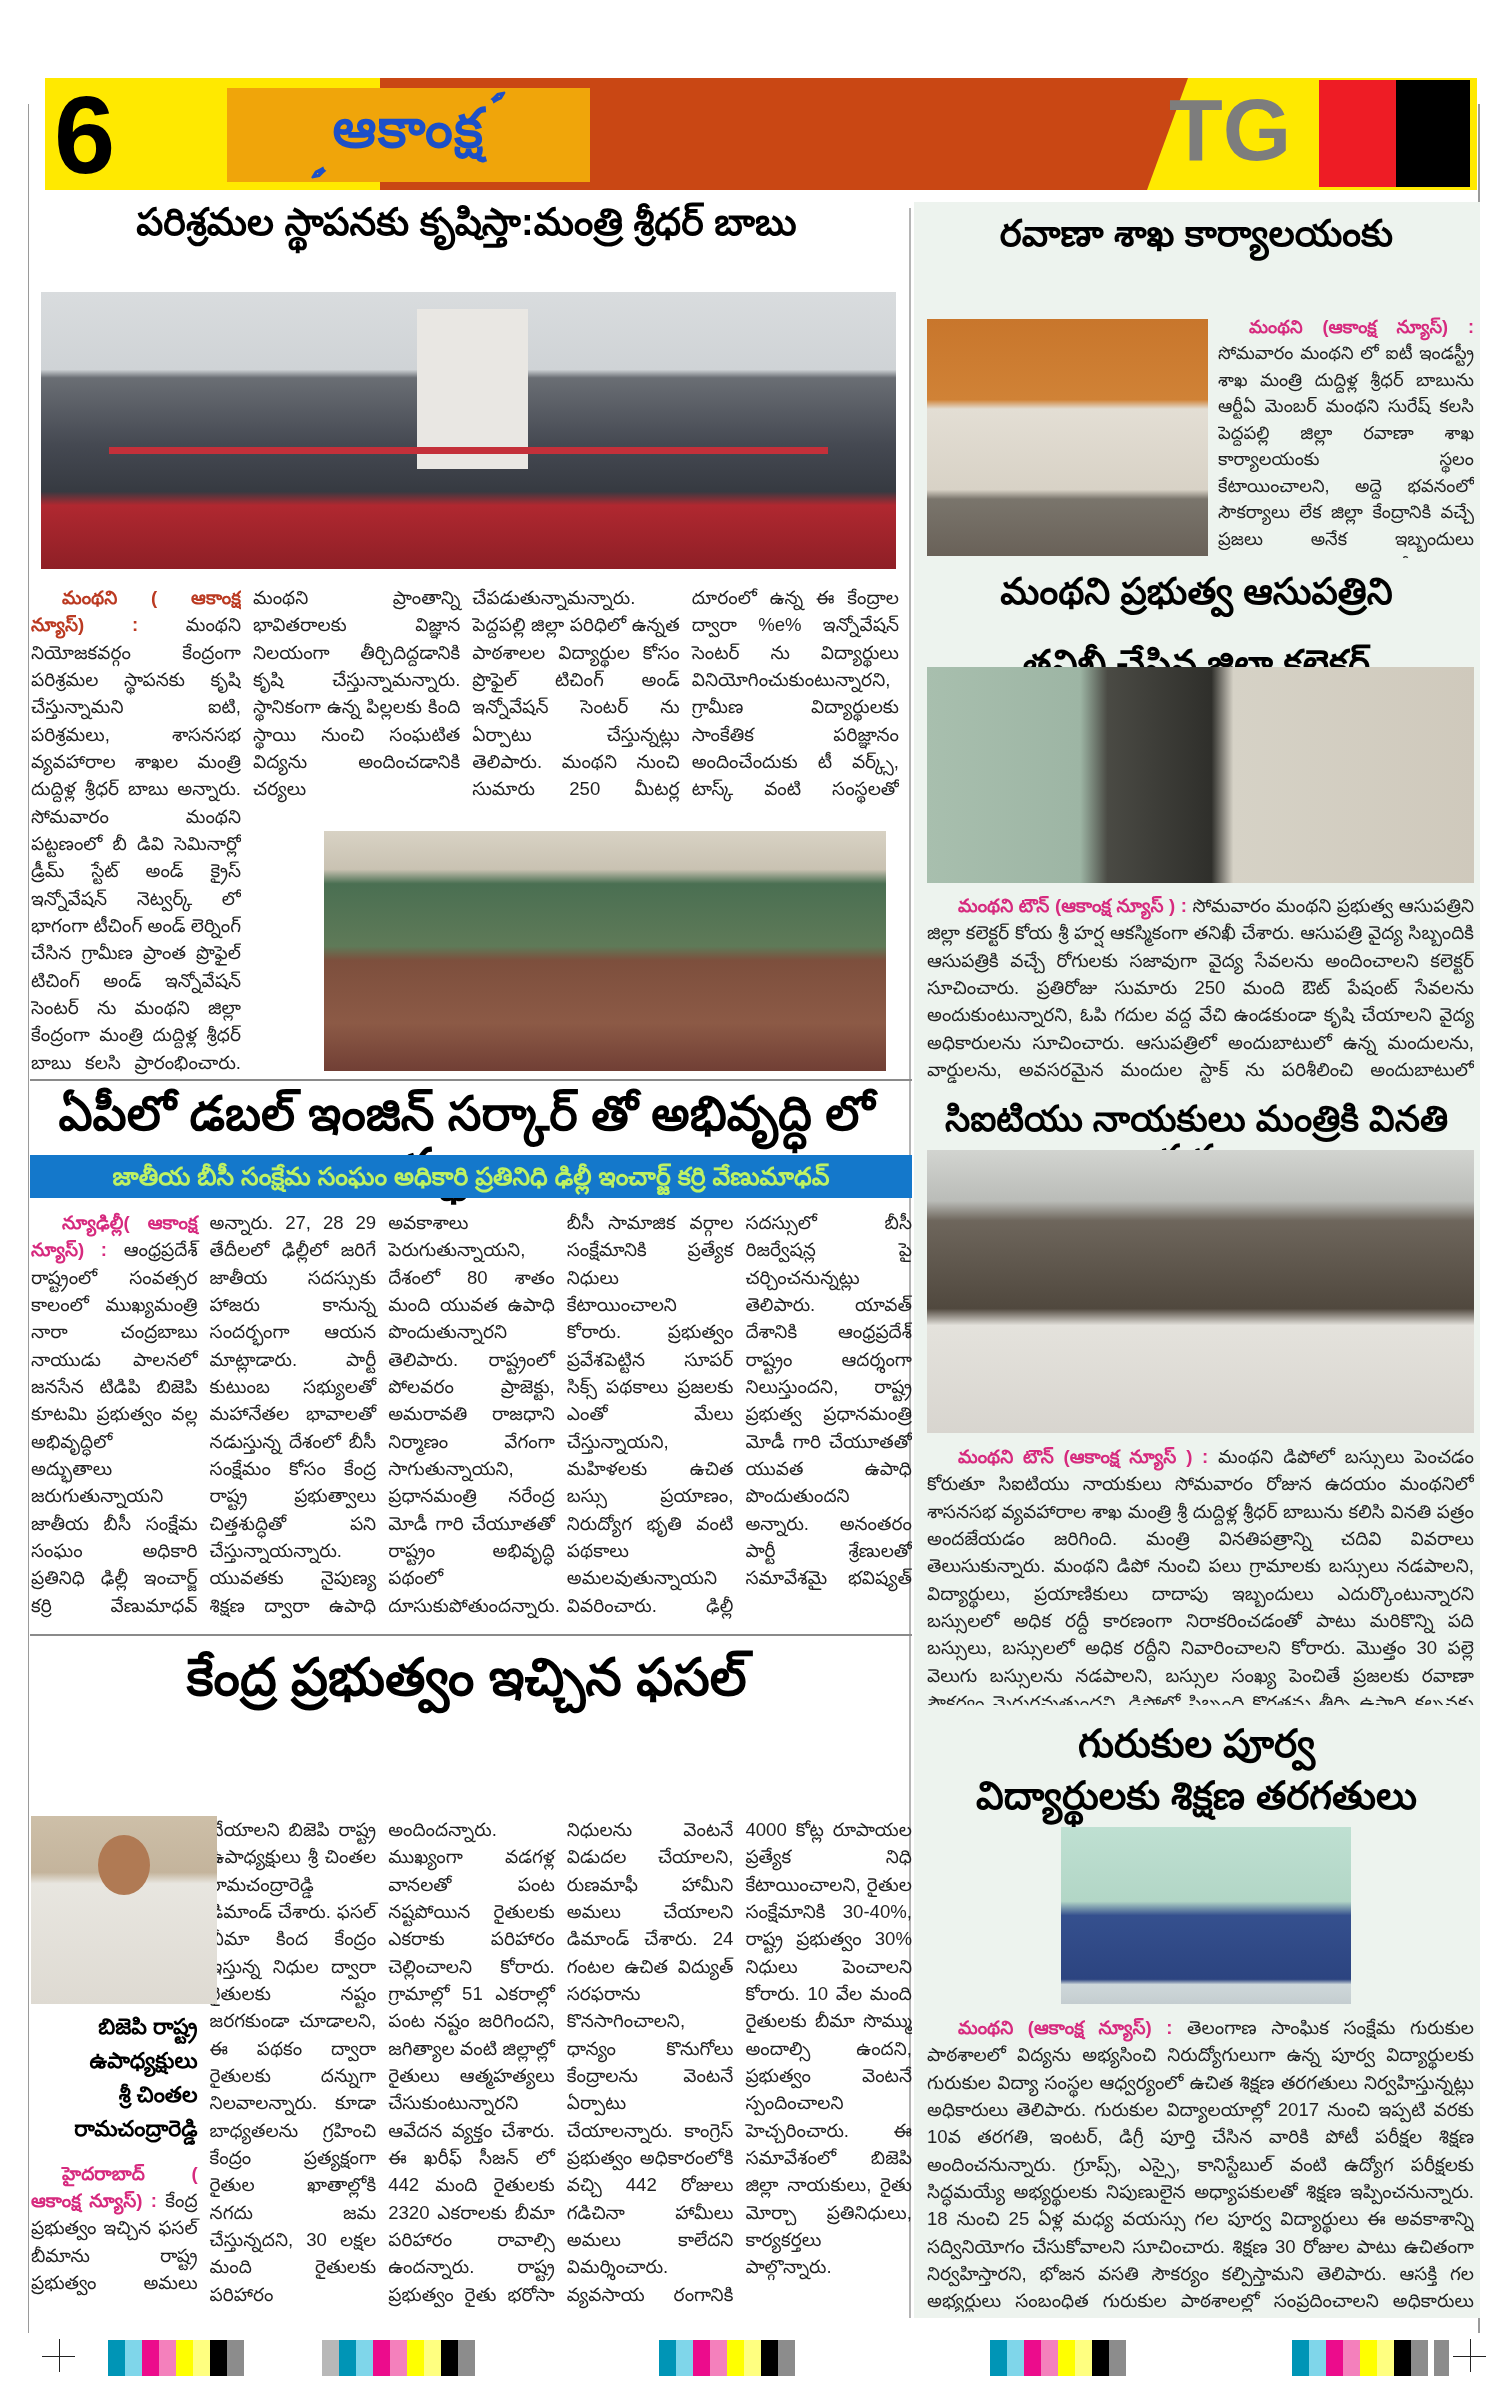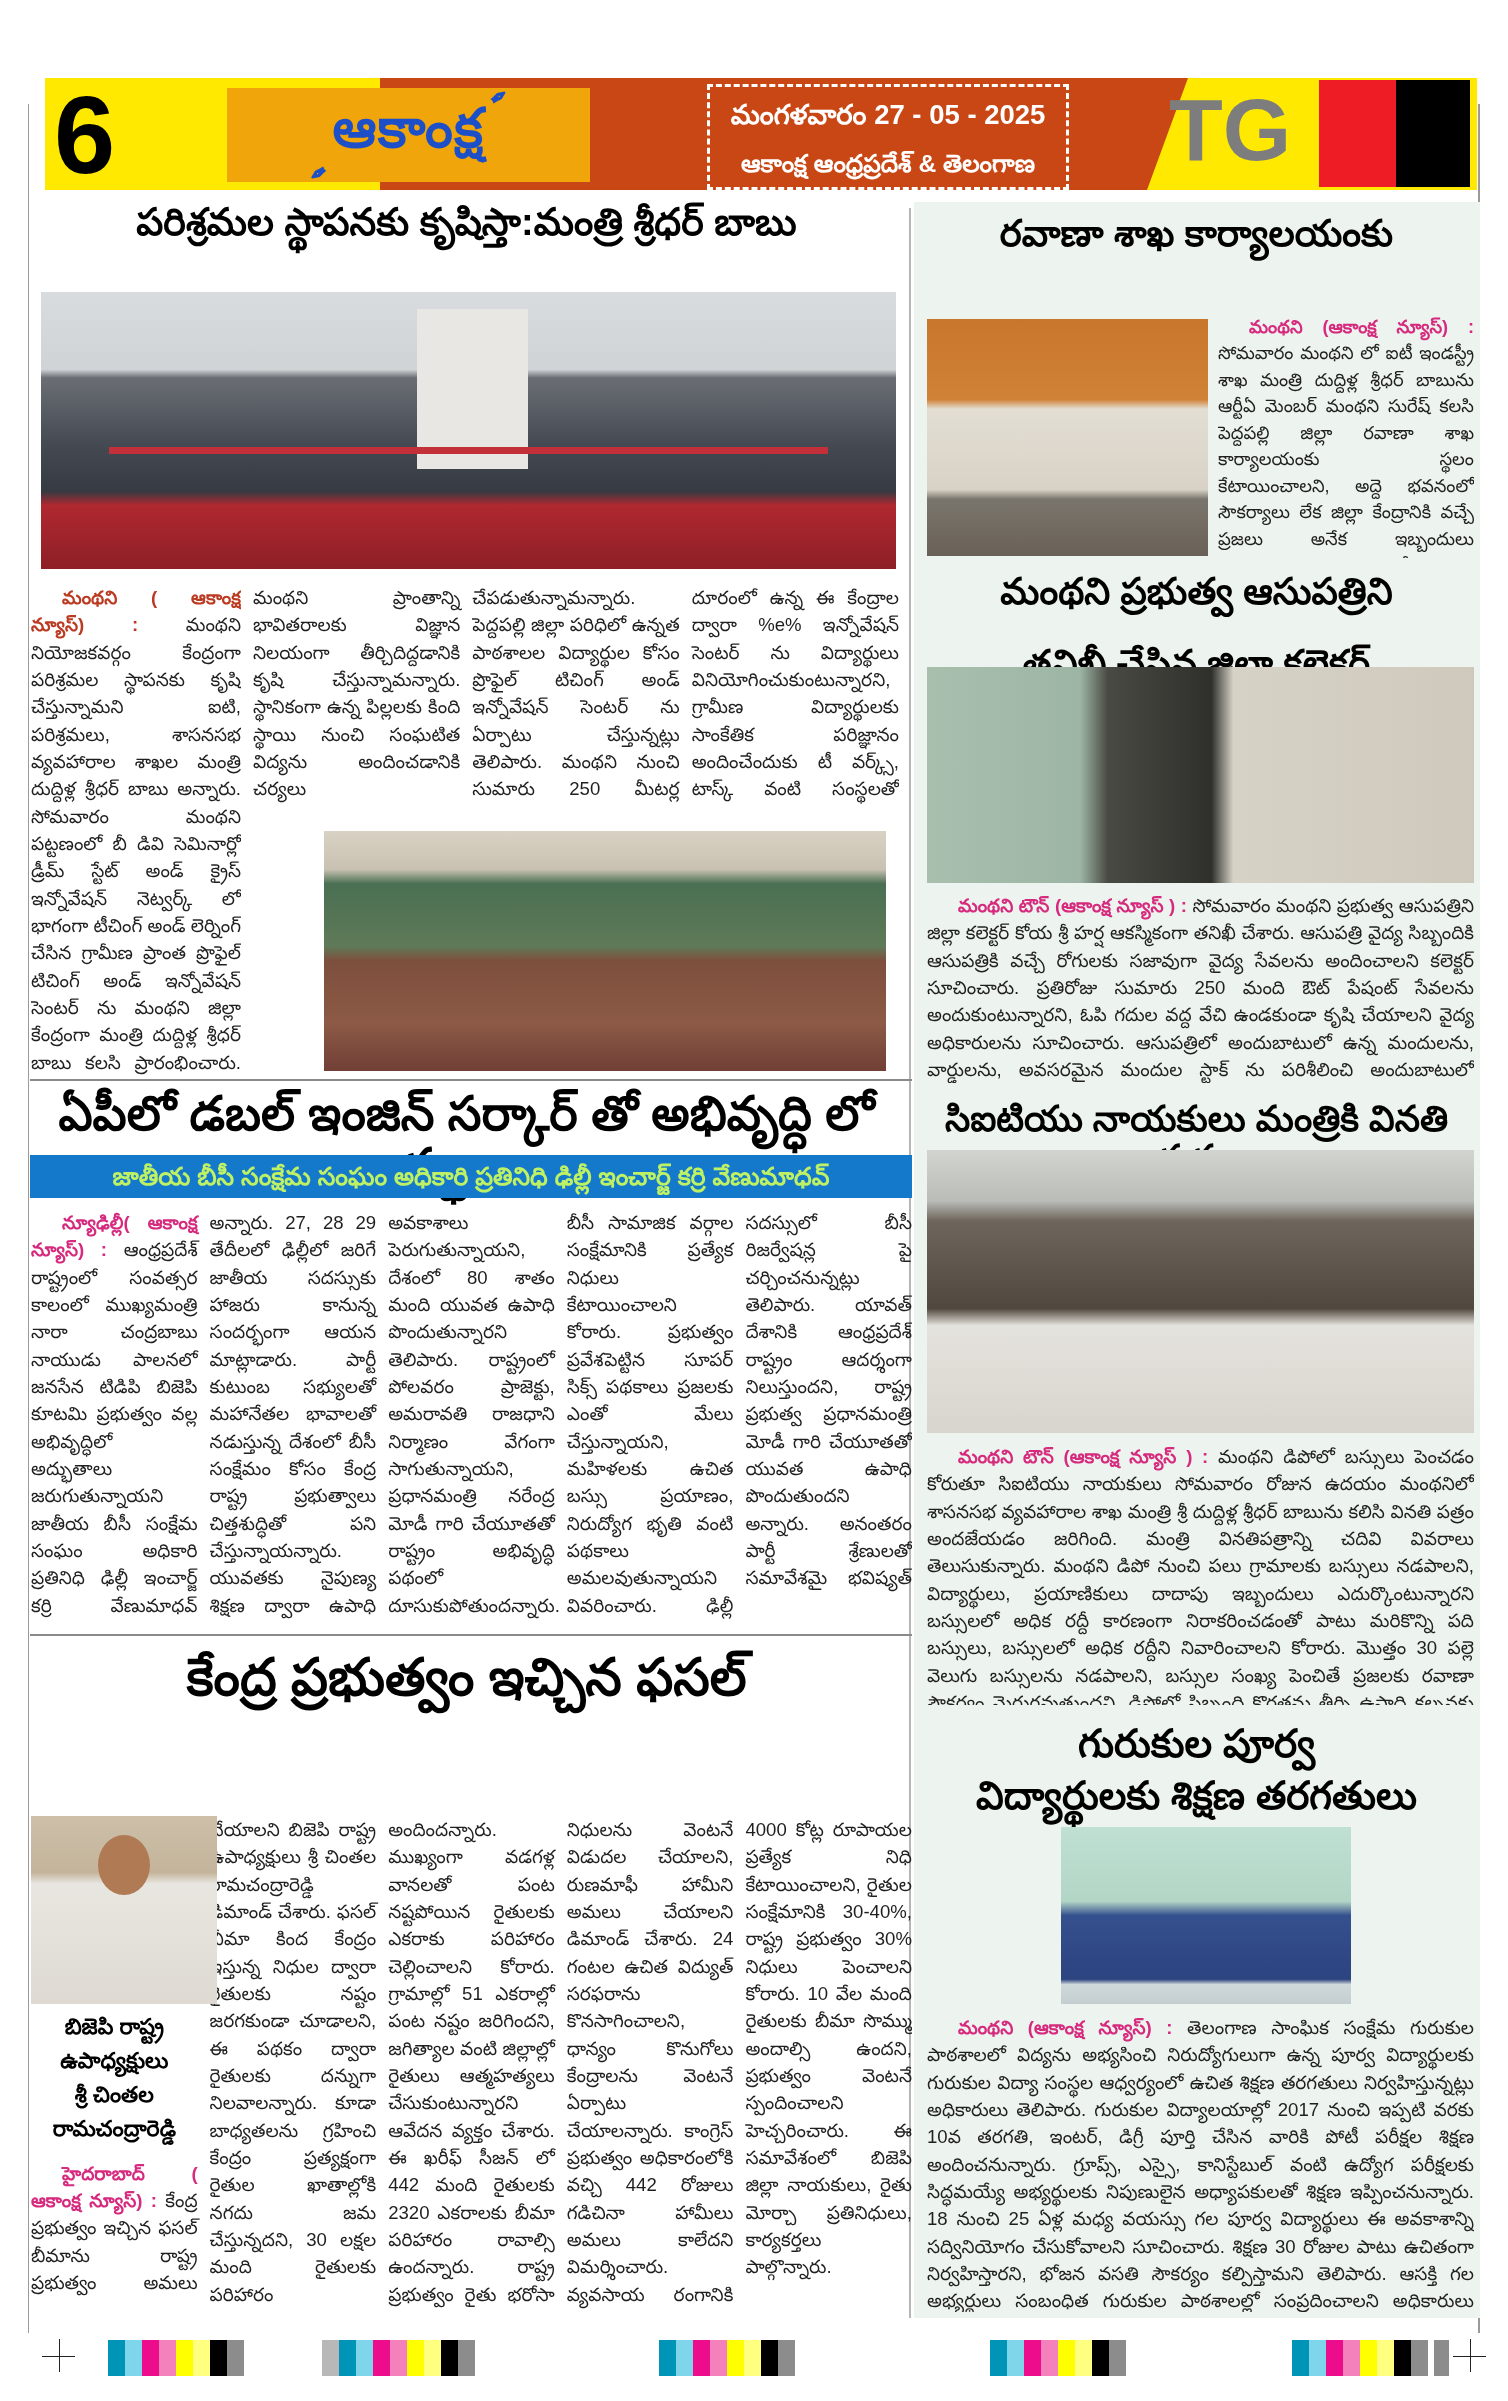--- a/index.html
+++ b/index.html
@@ -71,24 +71,20 @@
   <div class="abs pagenum" style="left:54px;top:80px;">6</div>
 
   <div class="abs gold-box" style="left:227px;top:88px;width:363px;height:94px;">
     <div class="masthead">
       <span class="pen tr">✒</span>
       <span>ఆకాంక్ష</span>
       <span class="pen bl">✒</span>
     </div>
   </div>
 
-  <div class="abs dash-box" style="left:707px;top:84px;width:356px;height:100px;">
-    <div class="l1">మంగళవారం 27 - 05 - 2025</div>
-    <div class="l2">ఆకాంక్ష ఆంధ్రప్రదేశ్ &amp; తెలంగాణ</div>
-  </div>
 
   <div class="abs tg" style="left:1169px;top:86px;">TG</div>
   <div class="abs" style="left:1319px;top:80px;width:77px;height:107px;background:#ee1c25;"></div>
   <div class="abs" style="left:1396px;top:80px;width:74px;height:107px;background:#000;"></div>
 
   <div class="abs headline" style="left:33px;top:202px;width:867px;font-size:38px;">పరిశ్రమల స్థాపనకు కృషిస్తా:మంత్రి శ్రీధర్ బాబు</div>
   <div class="photo" id="photoA" style="left:41px;top:292px;width:855px;height:277px;"></div>
 
   <div class="abs bodytext" id="artA-body" style="left:31px;top:584px;width:868px;height:491px;">
     <div id="artA-col1">
@@ -106,21 +102,21 @@
   <div class="abs strap" style="left:30px;top:1155px;width:882px;height:43px;line-height:43px;">జాతీయ బీసీ సంక్షేమ సంఘం అధికారి ప్రతినిధి ఢిల్లీ ఇంచార్జ్ కర్రి వేణుమాధవ్</div>
   <div class="abs bodytext cols5" style="left:31px;top:1209px;width:881px;height:415px;">
     <p><span class="dl">న్యూఢిల్లీ( ఆకాంక్ష న్యూస్) :</span>
     <span>ఆంధ్రప్రదేశ్ రాష్ట్రంలో సంవత్సర కాలంలో ముఖ్యమంత్రి నారా చంద్రబాబు నాయుడు పాలనలో జనసేన టిడిపి బిజెపి కూటమి ప్రభుత్వం వల్ల అభివృద్ధిలో అద్భుతాలు జరుగుతున్నాయని జాతీయ బీసీ సంక్షేమ సంఘం అధికారి ప్రతినిధి ఢిల్లీ ఇంచార్జ్ కర్రి వేణుమాధవ్ అన్నారు. 27, 28 29 తేదీలలో ఢిల్లీలో జరిగే జాతీయ సదస్సుకు హాజరు కానున్న సందర్భంగా ఆయన మాట్లాడారు. పార్టీ కుటుంబ సభ్యులతో మహానేతల భావాలతో నడుస్తున్న దేశంలో బీసీ సంక్షేమం కోసం కేంద్ర రాష్ట్ర ప్రభుత్వాలు చిత్తశుద్ధితో పని చేస్తున్నాయన్నారు. యువతకు నైపుణ్య శిక్షణ ద్వారా ఉపాధి అవకాశాలు పెరుగుతున్నాయని, దేశంలో 80 శాతం మంది యువత ఉపాధి పొందుతున్నారని తెలిపారు. రాష్ట్రంలో పోలవరం ప్రాజెక్టు, అమరావతి రాజధాని నిర్మాణం వేగంగా సాగుతున్నాయని, ప్రధానమంత్రి నరేంద్ర మోడీ గారి చేయూతతో రాష్ట్రం అభివృద్ధి పథంలో దూసుకుపోతుందన్నారు. బీసీ సామాజిక వర్గాల సంక్షేమానికి ప్రత్యేక నిధులు కేటాయించాలని కోరారు. ప్రభుత్వం ప్రవేశపెట్టిన సూపర్ సిక్స్ పథకాలు ప్రజలకు ఎంతో మేలు చేస్తున్నాయని, మహిళలకు ఉచిత బస్సు ప్రయాణం, నిరుద్యోగ భృతి వంటి పథకాలు అమలవుతున్నాయని వివరించారు. ఢిల్లీ సదస్సులో బీసీ రిజర్వేషన్ల పై చర్చించనున్నట్లు తెలిపారు. యావత్ దేశానికి ఆంధ్రప్రదేశ్ రాష్ట్రం ఆదర్శంగా నిలుస్తుందని, రాష్ట్ర ప్రభుత్వ ప్రధానమంత్రి మోడీ గారి చేయూతతో యువత ఉపాధి పొందుతుందని అన్నారు. అనంతరం పార్టీ శ్రేణులతో సమావేశమై భవిష్యత్ కార్యాచరణపై చర్చించారు.</span></p>
   </div>
   <div class="hairline-h" style="left:30px;top:1634px;width:882px;"></div>
 
   <div class="abs headline" style="left:33px;top:1649px;width:867px;font-size:52px;">కేంద్ర ప్రభుత్వం ఇచ్చిన ఫసల్</div>
   <div class="abs bodytext cols5" style="left:31px;top:1816px;width:881px;height:497px;">
     <div id="photoF"></div>
-    <div class="caption" style="margin:6px 0 13.4px 0;">
+    <div class="caption" style="margin:6px 0 13.4px 0;text-align:right;">
       <div>బిజెపి రాష్ట్ర ఉపాధ్యక్షులు</div>
       <div>శ్రీ చింతల</div>
       <div>రామచంద్రారెడ్డి</div>
     </div>
     <p><span class="dl">హైదరాబాద్ ( ఆకాంక్ష న్యూస్) :</span>
     <span>కేంద్ర ప్రభుత్వం ఇచ్చిన ఫసల్ బీమాను రాష్ట్ర ప్రభుత్వం అమలు చేయాలని బిజెపి రాష్ట్ర ఉపాధ్యక్షులు శ్రీ చింతల రామచంద్రారెడ్డి డిమాండ్ చేశారు. ఫసల్ బీమా కింద కేంద్రం ఇస్తున్న నిధుల ద్వారా రైతులకు నష్టం జరగకుండా చూడాలని, ఈ పథకం ద్వారా రైతులకు దన్నుగా నిలవాలన్నారు. కూడా బాధ్యతలను గ్రహించి కేంద్రం ప్రత్యక్షంగా రైతుల ఖాతాల్లోకి నగదు జమ చేస్తున్నదని, 30 లక్షల మంది రైతులకు పరిహారం అందిందన్నారు. ముఖ్యంగా వడగళ్ల వానలతో పంట నష్టపోయిన రైతులకు ఎకరాకు పరిహారం చెల్లించాలని కోరారు. గ్రామాల్లో 51 ఎకరాల్లో పంట నష్టం జరిగిందని, జగిత్యాల వంటి జిల్లాల్లో రైతులు ఆత్మహత్యలు చేసుకుంటున్నారని ఆవేదన వ్యక్తం చేశారు. ఈ ఖరీఫ్ సీజన్ లో 442 మంది రైతులకు 2320 ఎకరాలకు బీమా పరిహారం రావాల్సి ఉందన్నారు. రాష్ట్ర ప్రభుత్వం రైతు భరోసా నిధులను వెంటనే విడుదల చేయాలని, రుణమాఫీ హామీని అమలు చేయాలని డిమాండ్ చేశారు. 24 గంటల ఉచిత విద్యుత్ సరఫరాను కొనసాగించాలని, ధాన్యం కొనుగోలు కేంద్రాలను వెంటనే ఏర్పాటు చేయాలన్నారు. కాంగ్రెస్ ప్రభుత్వం అధికారంలోకి వచ్చి 442 రోజులు గడిచినా హామీలు అమలు కాలేదని విమర్శించారు. వ్యవసాయ రంగానికి 4000 కోట్ల రూపాయల ప్రత్యేక నిధి కేటాయించాలని, రైతుల సంక్షేమానికి 30-40%, రాష్ట్ర ప్రభుత్వం 30% నిధులు పెంచాలని కోరారు. 10 వేల మంది రైతులకు బీమా సొమ్ము అందాల్సి ఉందని, ప్రభుత్వం వెంటనే స్పందించాలని హెచ్చరించారు. ఈ సమావేశంలో బిజెపి జిల్లా నాయకులు, రైతు మోర్చా ప్రతినిధులు, కార్యకర్తలు పాల్గొన్నారు.</span></p>
   </div>
 
   <div class="abs rightbg" style="left:914px;top:202px;width:566px;height:2116px;"></div>
 

